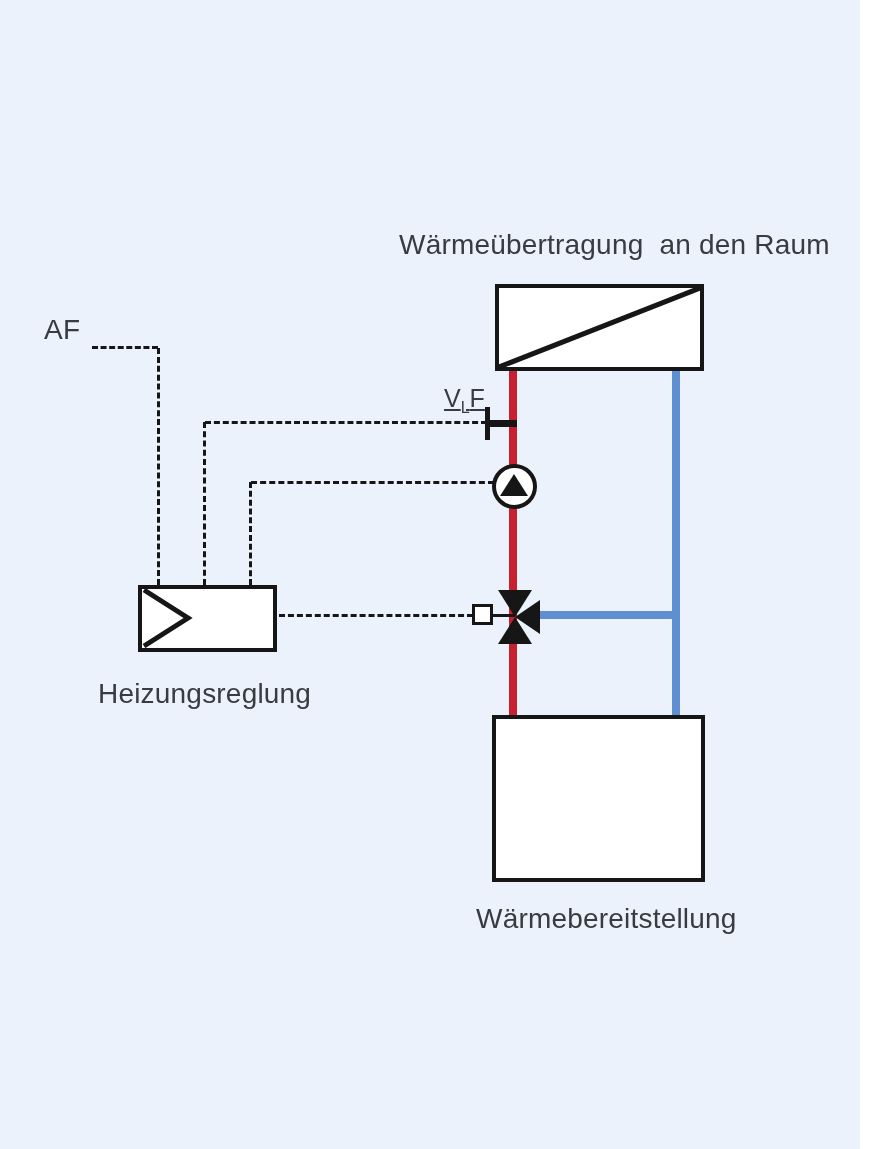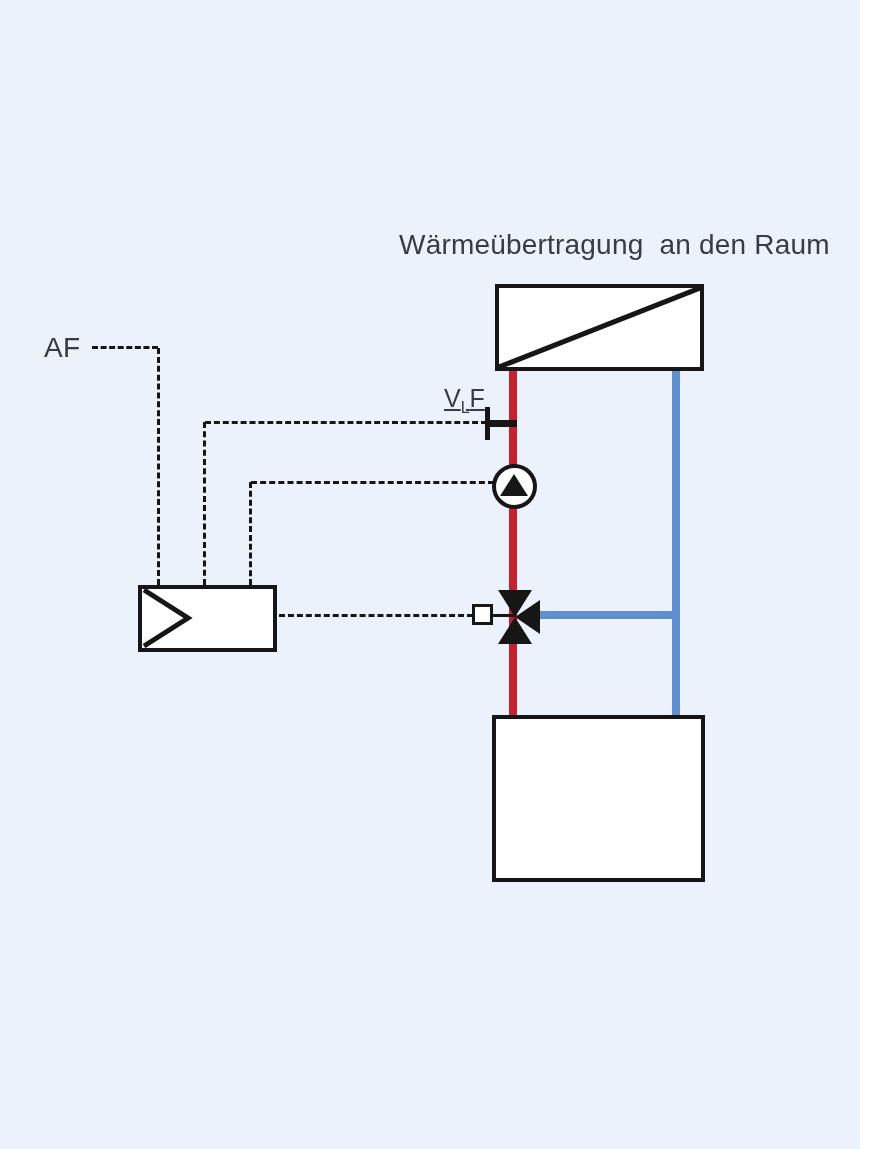--- a/index.html
+++ b/index.html
@@ -56,28 +56,30 @@
 
   <div class="pipe blue" style="left:536px;top:611px;width:144px;height:8px;"></div>
 
   <div class="box" style="left:495px;top:284px;width:209px;height:87px;">
     <svg width="201" height="79" viewBox="0 0 100 100" preserveAspectRatio="none">
       <line x1="0" y1="100" x2="100" y2="0" stroke="#161616" stroke-width="5" vector-effect="non-scaling-stroke"></line>
     </svg>
   </div>
 
   <div class="box" style="left:492px;top:715px;width:213px;height:167px;"></div>
+  <div class="lbl" style="left:476px;top:903px;">Wärmebereitstellung</div>
 
   <div class="box" style="left:138px;top:585px;width:139px;height:67px;">
     <svg width="131" height="59" viewBox="0 0 131 59">
       <polyline points="2,1 46,29 2,57" fill="none" stroke="#161616" stroke-width="5"></polyline>
     </svg>
   </div>
+  <div class="lbl" style="left:98px;top:678px;">Heizungsreglung</div>
 
-  <div class="lbl" style="left:44px;top:332px;">AF</div>
+  <div class="lbl" style="left:44px;top:314px;">AF</div>
 
   <div class="vlf"><span>V</span><sub>L</sub><span>F</span></div>
 
   <div class="sensor-tick"></div>
   <div class="sensor-bar"></div>
 
   <div class="pump">
     <div class="tri"></div>
   </div>
 

